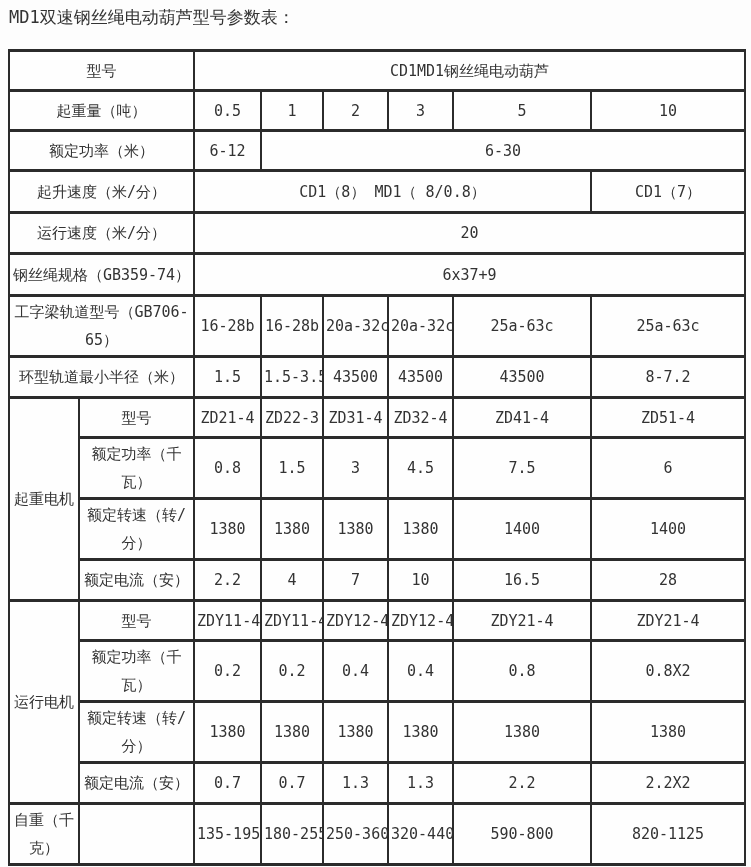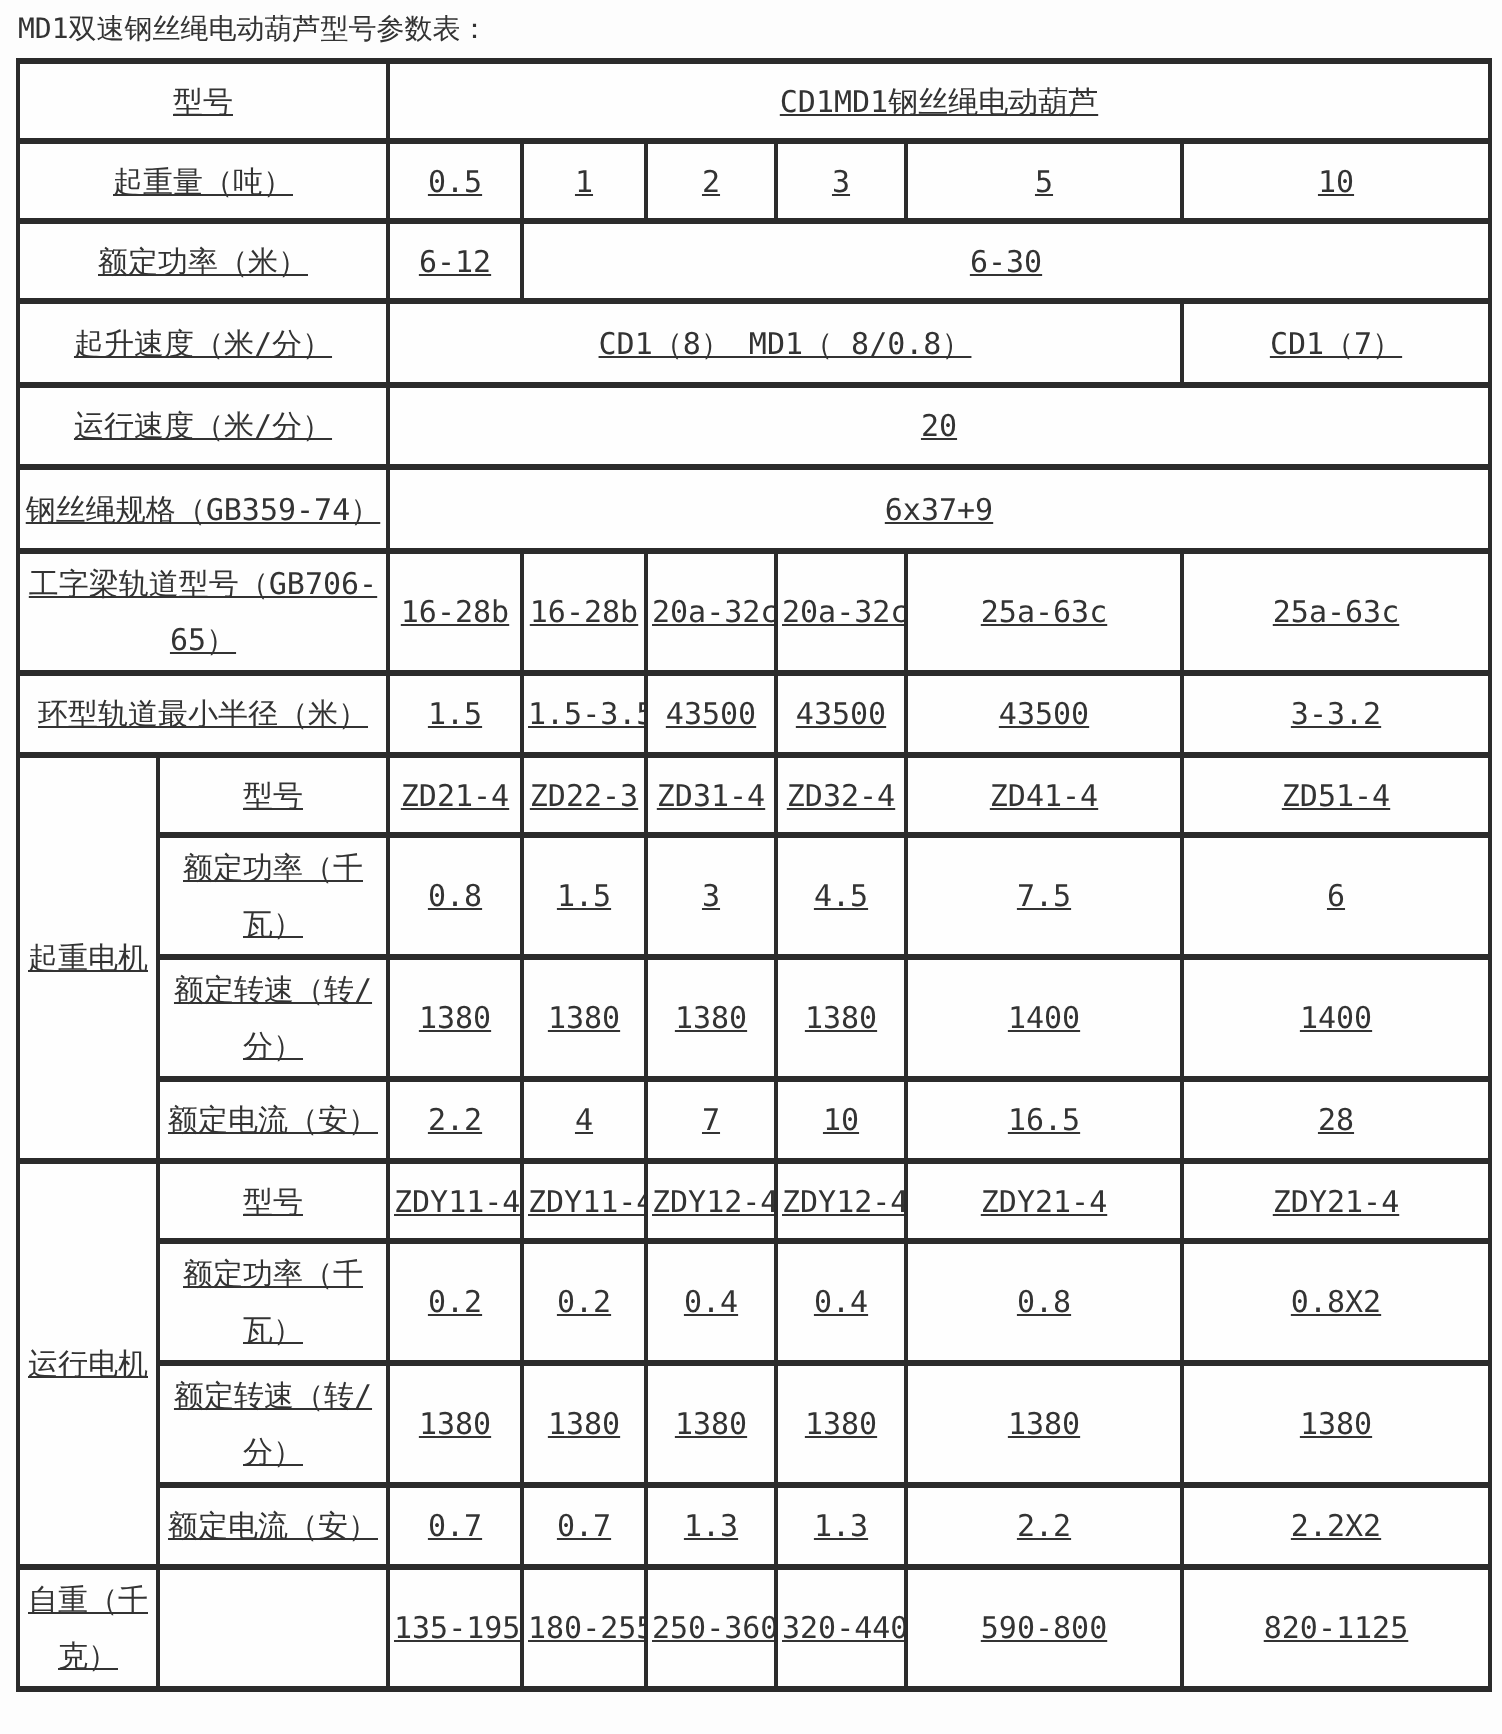--- a/index.html
+++ b/index.html
@@ -9,32 +9,31 @@
     height: 867px;
     background: #fdfdfd;
     font-family: "DejaVu Sans Mono", "DejaVu Sans", sans-serif;
     color: #333333;
     position: relative;
   }
   .page-title {
     position: absolute;
     left: 9px;
     top: 6px;
-    font-size: 14px;
+    font-size: 17px;
     color: #333333;
     white-space: nowrap;
   }
   table.spec-table {
     position: absolute;
     left: 8px;
-    top: 29px;
+    top: 49px;
     width: 736px;
     border-collapse: collapse;
     table-layout: fixed;
-    text-decoration: underline;
   }
   table.spec-table td {
     border-left: 2px solid #2b2b2b;
     border-right: 2px solid #2b2b2b;
     border-top: 3px solid #2b2b2b;
     border-bottom: 3px solid #2b2b2b;
     font-size: 15px;
     text-align: center;
     vertical-align: middle;
     padding: 1px 2px;
@@ -102,21 +101,21 @@
       <td class="data">25a-63c</td>
       <td class="data">25a-63c</td>
     </tr>
     <tr style="height:41px">
       <td class="lbl" colspan="2">环型轨道最小半径（米）</td>
       <td class="data">1.5</td>
       <td class="data">1.5-3.5</td>
       <td class="data">43500</td>
       <td class="data">43500</td>
       <td class="data">43500</td>
-      <td class="data">3-3.2</td>
+      <td class="data">8-7.2</td>
     </tr>
 
     <tr style="height:40px">
       <td class="grp" rowspan="4">起重电机</td>
       <td class="sub">型号</td>
       <td class="data">ZD21-4</td>
       <td class="data">ZD22-3</td>
       <td class="data">ZD31-4</td>
       <td class="data">ZD32-4</td>
       <td class="data">ZD41-4</td>

